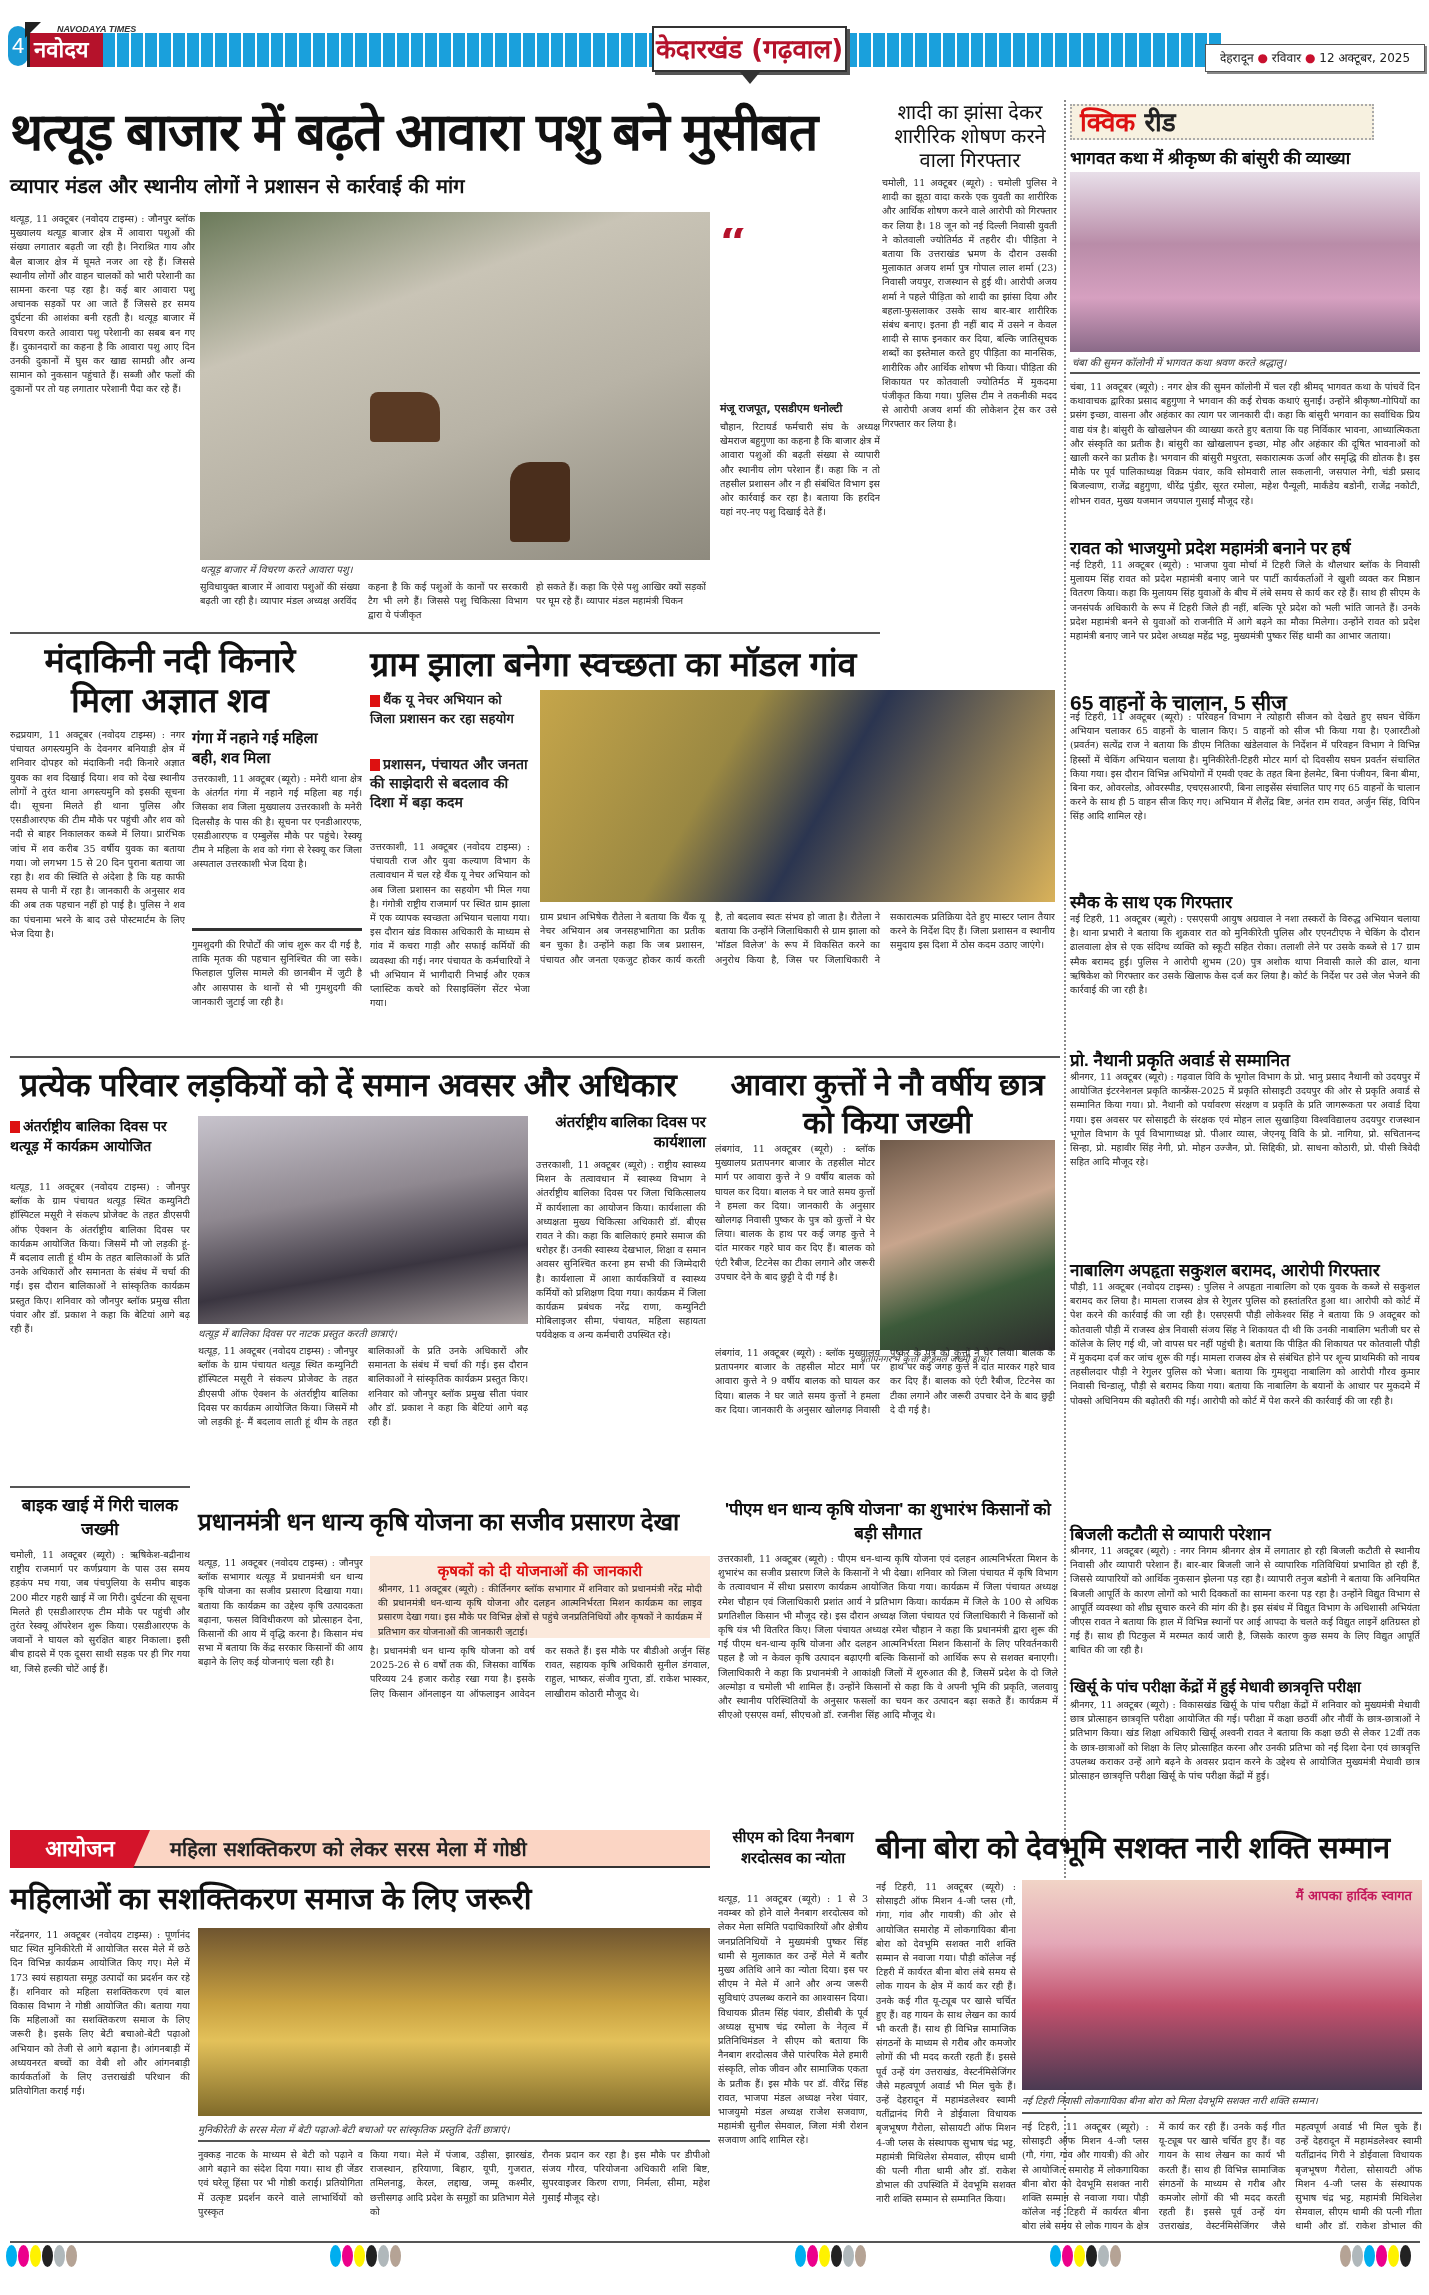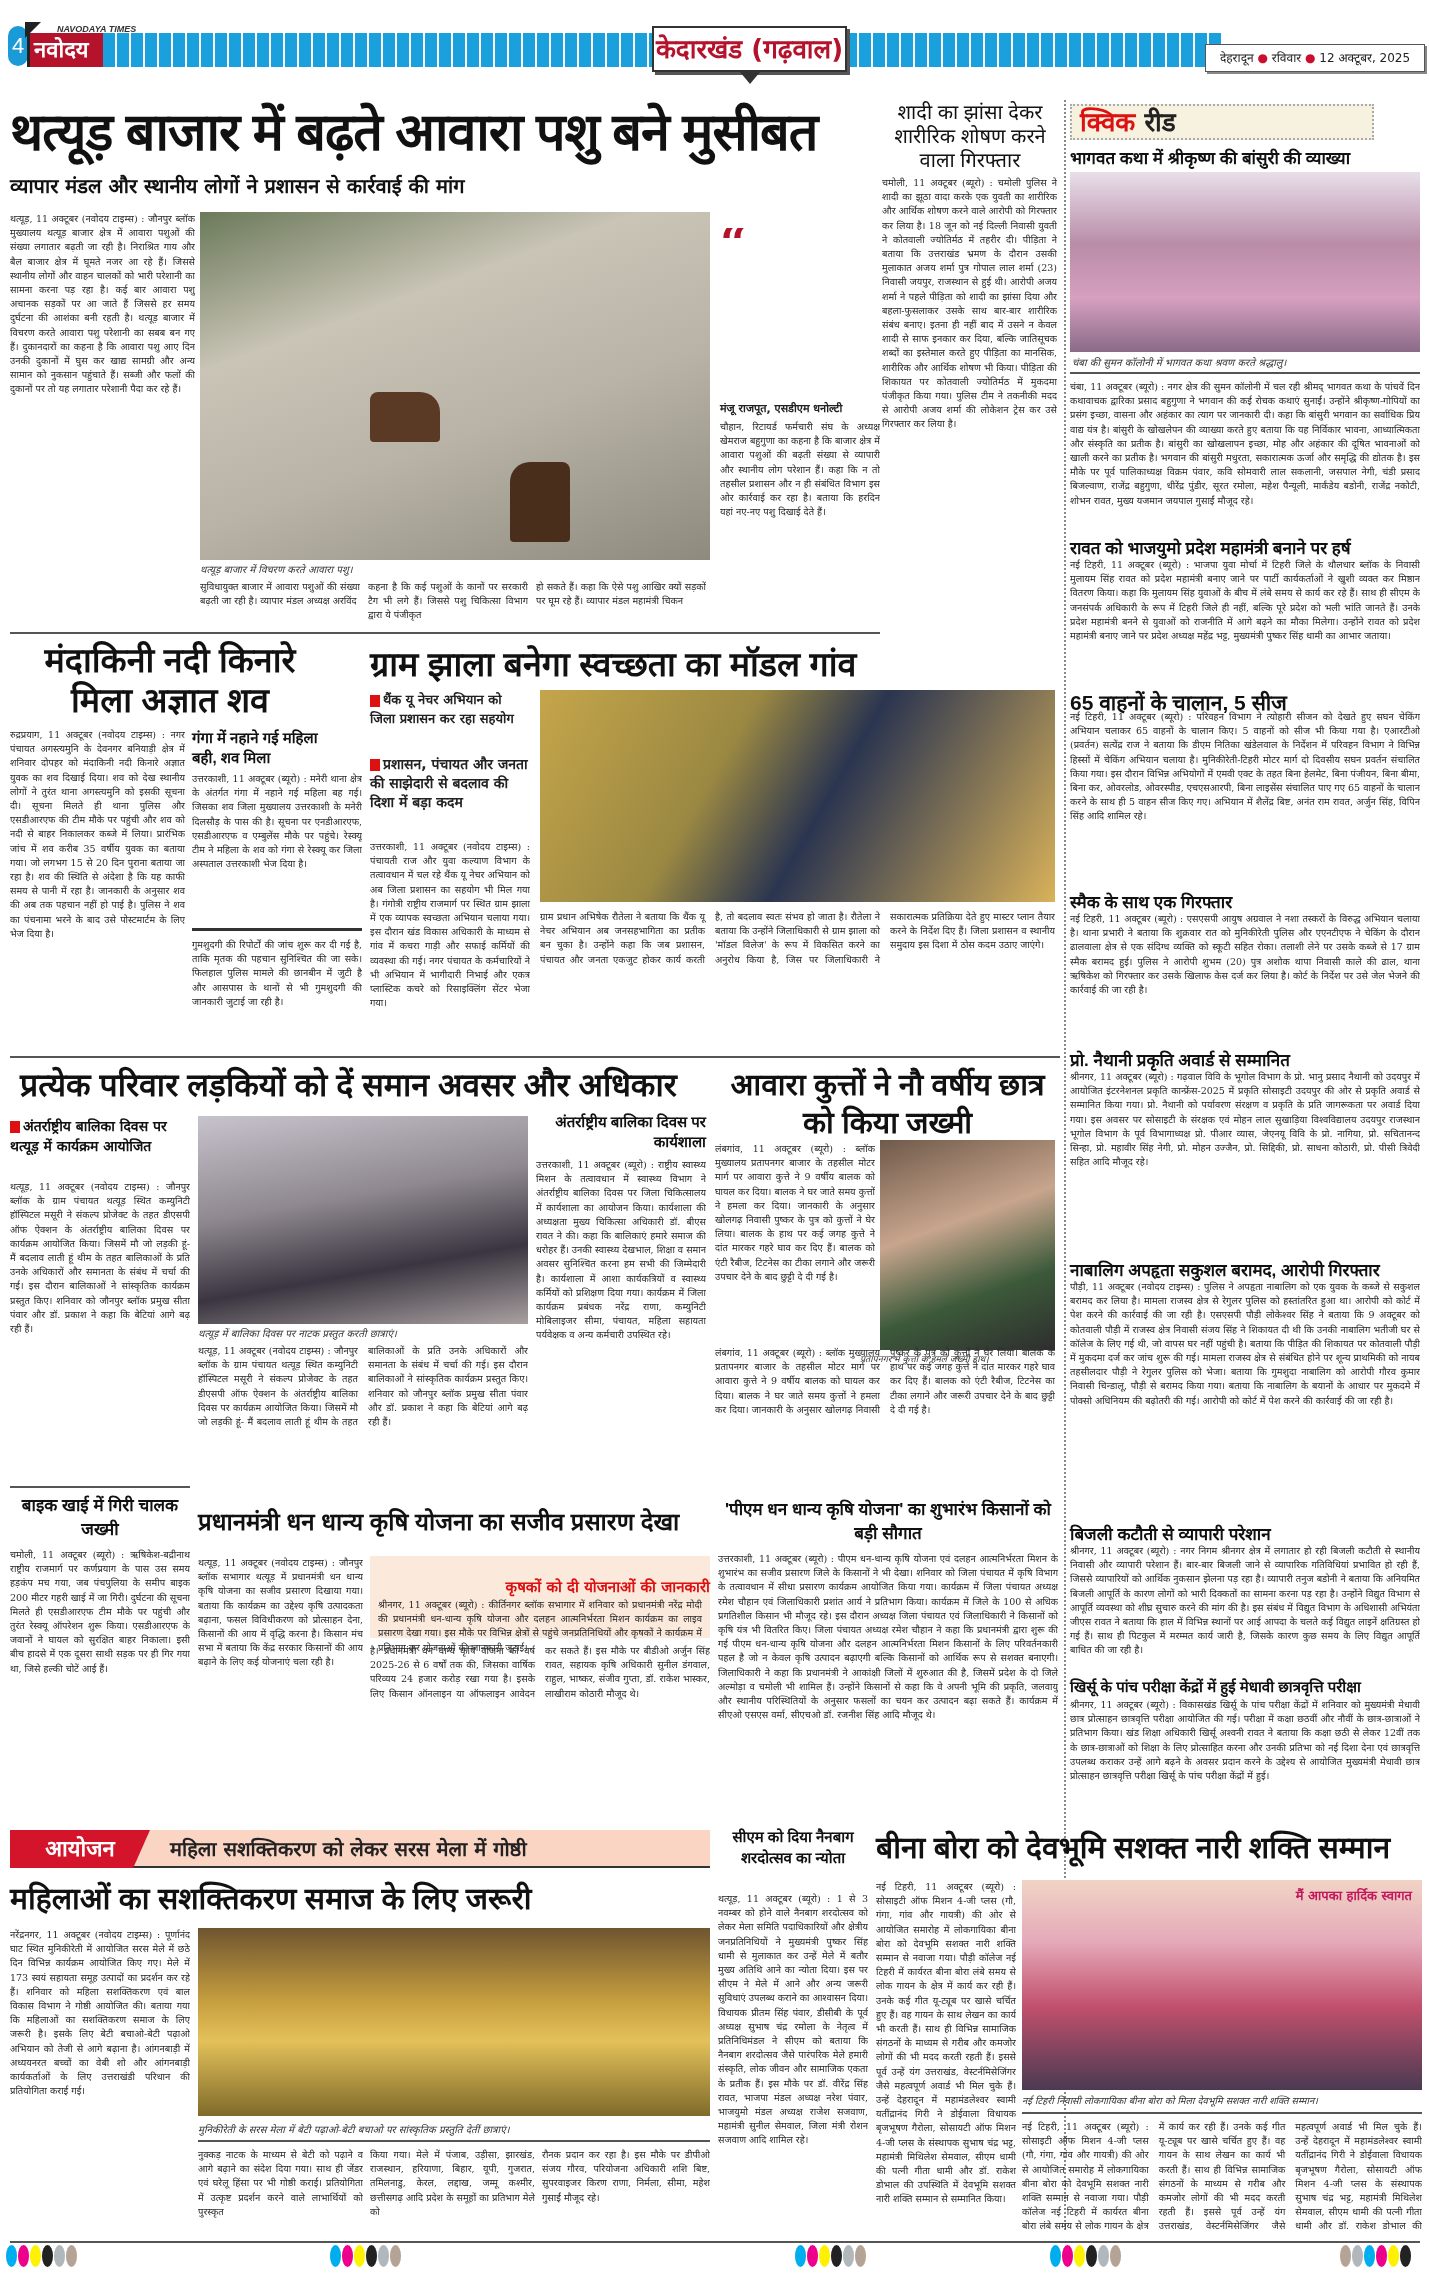--- a/index.html
+++ b/index.html
@@ -154,21 +154,21 @@
 <div class="caption" style="left:860px;top:1352px;width:200px;font-size:9px">प्रतापनगर में कुत्तों के हमले जख्मी हाथ।</div>
 <div class="col body" style="left:715px;top:1346px;width:340px;height:140px;overflow:hidden;column-count:2;column-gap:10px">लंबगांव, 11 अक्टूबर (ब्यूरो) : ब्लॉक मुख्यालय प्रतापनगर बाजार के तहसील मोटर मार्ग पर आवारा कुत्ते ने 9 वर्षीय बालक को घायल कर दिया। बालक ने घर जाते समय कुत्तों ने हमला कर दिया। जानकारी के अनुसार खोलगढ़ निवासी पुष्कर के पुत्र को कुत्तों ने घेर लिया। बालक के हाथ पर कई जगह कुत्ते ने दांत मारकर गहरे घाव कर दिए हैं। बालक को एंटी रैबीज, टिटनेस का टीका लगाने और जरूरी उपचार देने के बाद छुट्टी दे दी गई है।</div>
 
 <div class="rule" style="left:10px;top:1486px;width:180px"></div>
 <div class="hd" style="left:10px;top:1494px;width:180px;font-size:17px;line-height:24px;text-align:center">बाइक खाई में गिरी चालक जख्मी</div>
 <div class="col body" style="left:10px;top:1548px;width:180px;height:268px;overflow:hidden">चमोली, 11 अक्टूबर (ब्यूरो) : ऋषिकेश-बद्रीनाथ राष्ट्रीय राजमार्ग पर कर्णप्रयाग के पास उस समय हड़कंप मच गया, जब पंचपुलिया के समीप बाइक 200 मीटर गहरी खाई में जा गिरी। दुर्घटना की सूचना मिलते ही एसडीआरएफ टीम मौके पर पहुंची और तुरंत रेस्क्यू ऑपरेशन शुरू किया। एसडीआरएफ के जवानों ने घायल को सुरक्षित बाहर निकाला। इसी बीच हादसे में एक दूसरा साथी सड़क पर ही गिर गया था, जिसे हल्की चोटें आई हैं।</div>
 
 <div class="hd" style="left:198px;top:1506px;width:510px;font-size:24px;line-height:32px">प्रधानमंत्री धन धान्य कृषि योजना का सजीव प्रसारण देखा</div>
 <div class="col body" style="left:198px;top:1556px;width:165px;height:260px;overflow:hidden">थत्यूड़, 11 अक्टूबर (नवोदय टाइम्स) : जौनपुर ब्लॉक सभागार थत्यूड़ में प्रधानमंत्री धन धान्य कृषि योजना का सजीव प्रसारण दिखाया गया। बताया कि कार्यक्रम का उद्देश्य कृषि उत्पादकता बढ़ाना, फसल विविधीकरण को प्रोत्साहन देना, किसानों की आय में वृद्धि करना है। किसान मंच सभा में बताया कि केंद्र सरकार किसानों की आय बढ़ाने के लिए कई योजनाएं चला रही है।</div>
 <div class="box-pink" style="left:370px;top:1556px;width:340px;height:82px">
-  <div style="font-size:15px;font-weight:bold;color:#d11;text-align:right;margin-top:20px">कृषकों को दी योजनाओं की जानकारी</div>
+  <div style="font-size:15px;font-weight:bold;color:#d11;text-align:center;margin-top:4px">कृषकों को दी योजनाओं की जानकारी</div>
   <div class="body" style="padding:2px 8px;height:56px;overflow:hidden">श्रीनगर, 11 अक्टूबर (ब्यूरो) : कीर्तिनगर ब्लॉक सभागार में शनिवार को प्रधानमंत्री नरेंद्र मोदी की प्रधानमंत्री धन-धान्य कृषि योजना और दलहन आत्मनिर्भरता मिशन कार्यक्रम का लाइव प्रसारण देखा गया। इस मौके पर विभिन्न क्षेत्रों से पहुंचे जनप्रतिनिधियों और कृषकों ने कार्यक्रम में प्रतिभाग कर योजनाओं की जानकारी जुटाई।</div>
 </div>
 <div class="col body" style="left:370px;top:1644px;width:340px;height:172px;overflow:hidden;column-count:2;column-gap:10px">है। प्रधानमंत्री धन धान्य कृषि योजना को वर्ष 2025-26 से 6 वर्षों तक की, जिसका वार्षिक परिव्यय 24 हजार करोड़ रखा गया है। इसके लिए किसान ऑनलाइन या ऑफलाइन आवेदन कर सकते हैं। इस मौके पर बीडीओ अर्जुन सिंह रावत, सहायक कृषि अधिकारी सुनील डंगवाल, राहुल, भाष्कर, संजीव गुप्ता, डॉ. राकेश भास्कर, लाखीराम कोठारी मौजूद थे।</div>
 
 <div class="hd" style="left:718px;top:1498px;width:340px;font-size:17px;line-height:24px;text-align:center">'पीएम धन धान्य कृषि योजना' का शुभारंभ किसानों को बड़ी सौगात</div>
 <div class="col body" style="left:718px;top:1552px;width:340px;height:265px;overflow:hidden">उत्तरकाशी, 11 अक्टूबर (ब्यूरो) : पीएम धन-धान्य कृषि योजना एवं दलहन आत्मनिर्भरता मिशन के शुभारंभ का सजीव प्रसारण जिले के किसानों ने भी देखा। शनिवार को जिला पंचायत में कृषि विभाग के तत्वावधान में सीधा प्रसारण कार्यक्रम आयोजित किया गया। कार्यक्रम में जिला पंचायत अध्यक्ष रमेश चौहान एवं जिलाधिकारी प्रशांत आर्य ने प्रतिभाग किया। कार्यक्रम में जिले के 100 से अधिक प्रगतिशील किसान भी मौजूद रहे। इस दौरान अध्यक्ष जिला पंचायत एवं जिलाधिकारी ने किसानों को कृषि यंत्र भी वितरित किए। जिला पंचायत अध्यक्ष रमेश चौहान ने कहा कि प्रधानमंत्री द्वारा शुरू की गई पीएम धन-धान्य कृषि योजना और दलहन आत्मनिर्भरता मिशन किसानों के लिए परिवर्तनकारी पहल है जो न केवल कृषि उत्पादन बढ़ाएगी बल्कि किसानों को आर्थिक रूप से सशक्त बनाएगी। जिलाधिकारी ने कहा कि प्रधानमंत्री ने आकांक्षी जिलों में शुरुआत की है, जिसमें प्रदेश के दो जिले अल्मोड़ा व चमोली भी शामिल हैं। उन्होंने किसानों से कहा कि वे अपनी भूमि की प्रकृति, जलवायु और स्थानीय परिस्थितियों के अनुसार फसलों का चयन कर उत्पादन बढ़ा सकते हैं। कार्यक्रम में सीएओ एसएस वर्मा, सीएचओ डॉ. रजनीश सिंह आदि मौजूद थे।</div>
 
 <div class="aayojan" style="top:1830px">
   <div class="tag">आयोजन</div>
   <div class="txt">महिला सशक्तिकरण को लेकर सरस मेला में गोष्ठी</div>

